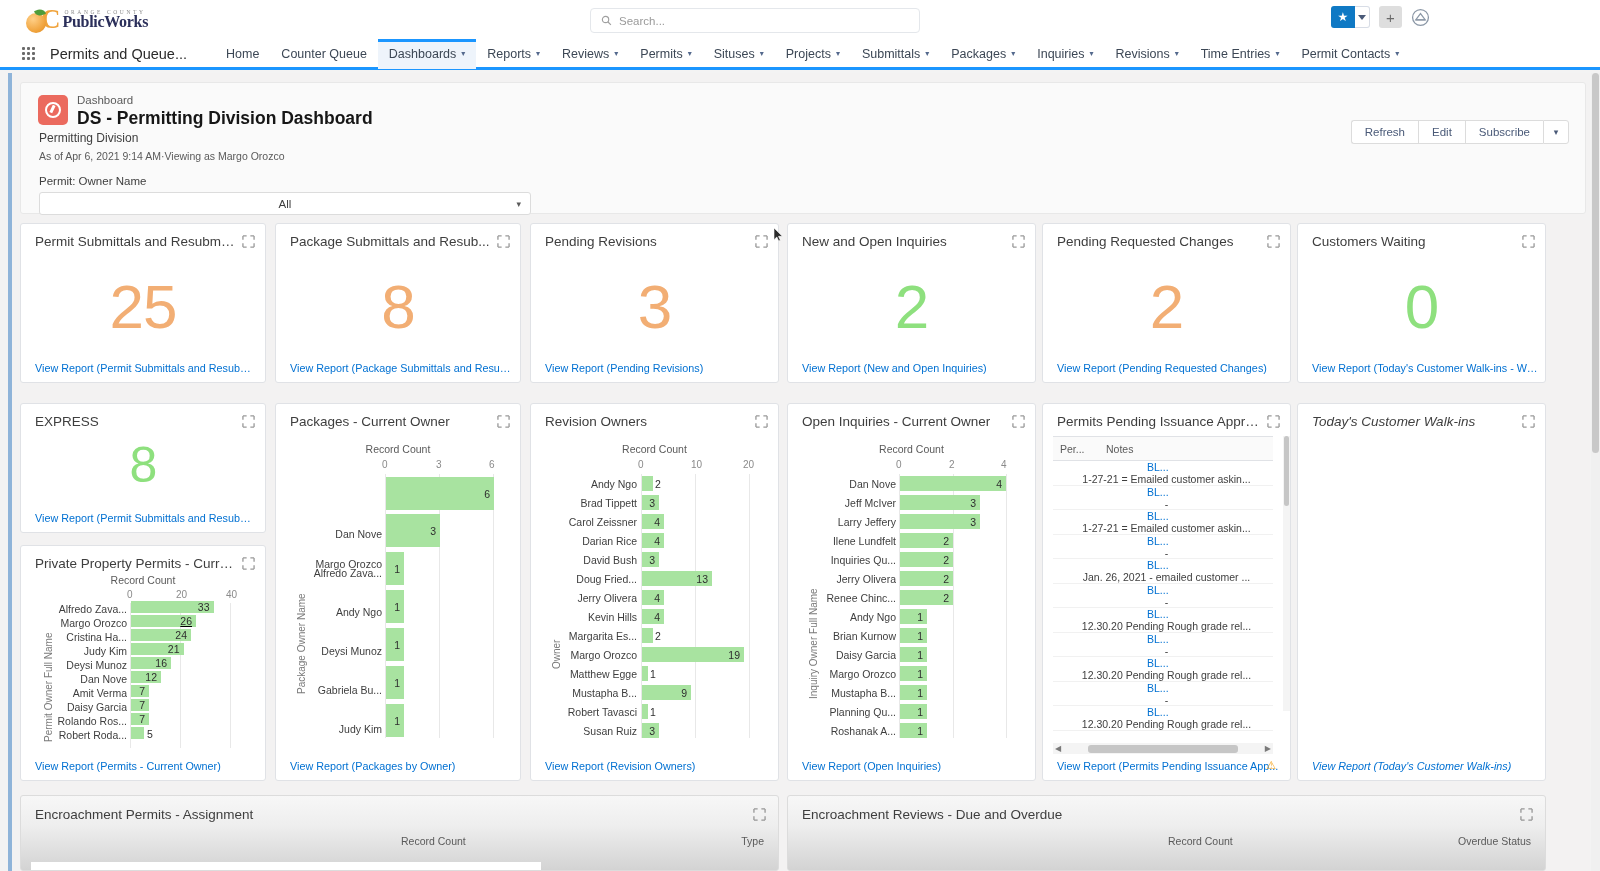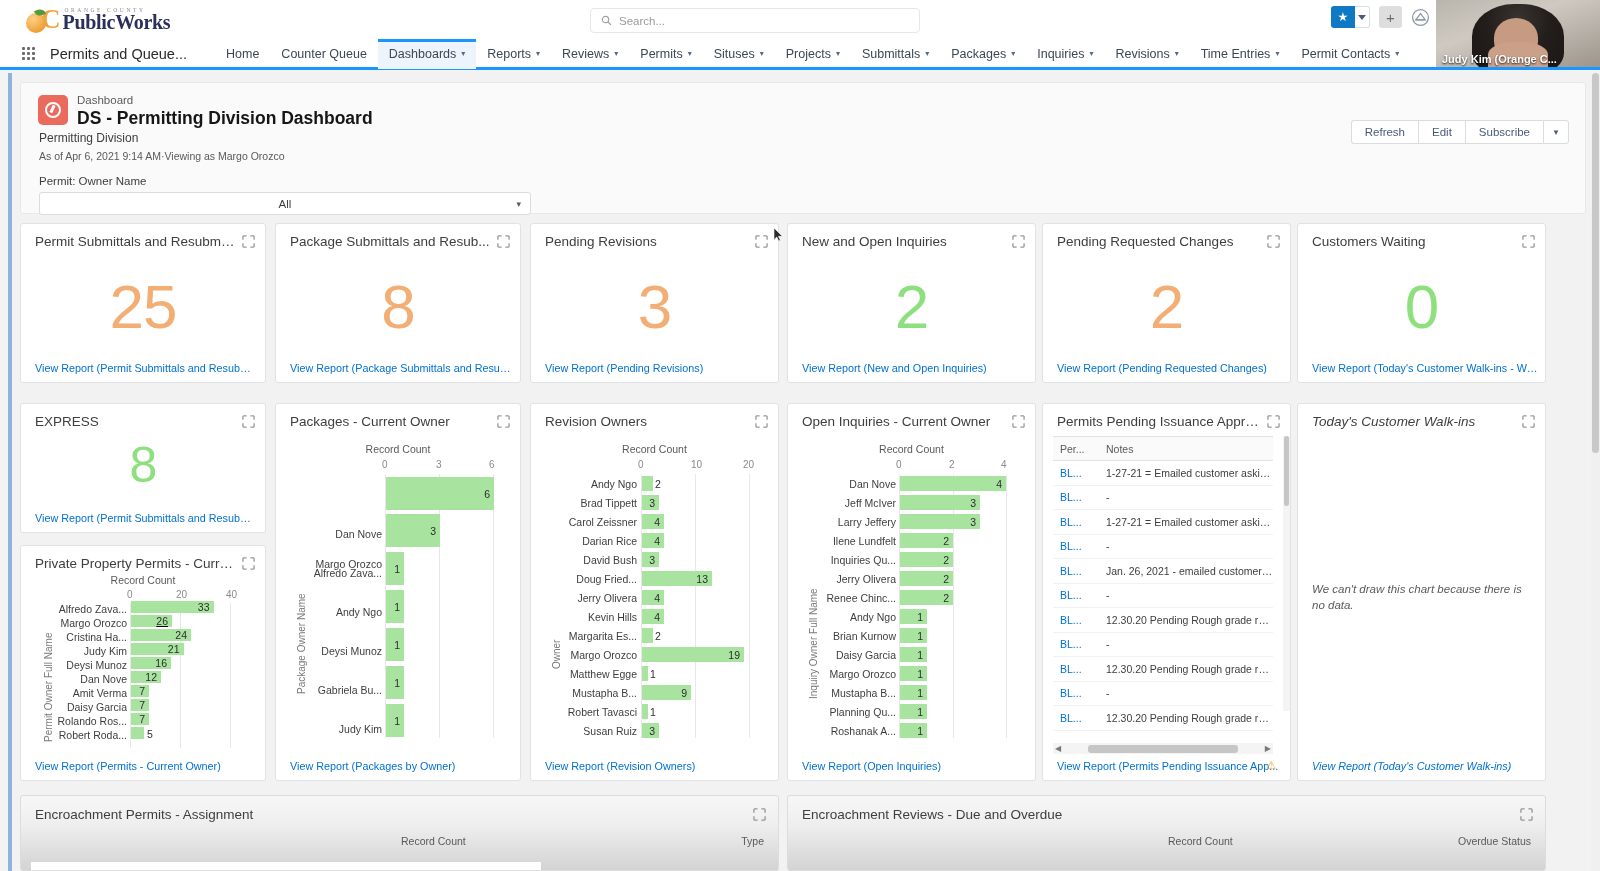--- a/index.html
+++ b/index.html
@@ -30,21 +30,21 @@
   .oc-c {
     font-family: "Liberation Serif", serif; font-size: 27px; font-weight: 700;
     color: #f0a33c; line-height: 0.95; z-index:1;
   }
   .logo-text-block { display:flex; flex-direction:column; margin-left: 2px; }
   .logo-sup {
     font-family: "Liberation Serif", serif; font-size: 5.5px; letter-spacing: 2.6px;
     color: #8d8d8d; margin-bottom: -1px; padding-left:2px;
   }
   .logo-main {
-    font-family: "Liberation Serif", serif; font-size: 20px; font-weight: 700;
+    font-family: "Liberation Serif", serif; font-size: 16px; font-weight: 700;
     color: #2b2f5a; line-height: 1; letter-spacing: -0.3px;
   }
   .gsearch {
     position: absolute; left: 590px; top: 8px; width: 330px; height: 25px;
     border: 1px solid #e4e7eb; border-radius: 4px; background: #fff;
     display:flex; align-items:center; padding: 0 10px; gap: 7px;
   }
   .gsearch span.ph { font-size: 11.5px; color: #9a9a9a; }
   .hdr-icons {
     position:absolute; right: 170px; top: 6px; display:flex; align-items:center; gap: 9px;
@@ -203,21 +203,21 @@
   .bar-val { font-size: 10.5px; color: #2e2e2e; padding-right: 4px; }
   .bar-val.outside { position:absolute; color:#2e2e2e; font-size:10.5px; }
 
   
   .tbl { position:absolute; left: 10px; top: 32px; width: 220px; }
   .tbl-head {
     display:flex; height: 25px; align-items:center; background: #fafafa;
     border-bottom: 1px solid #e0e2e6; border-top: 1px solid #e0e2e6;
   }
   .tbl-head div { font-size: 10.5px; color: #5a5a5a; padding-left: 7px; }
-  .tbl-row { display:flex; height: 24.5px; align-items:center; border-bottom: 1px solid #f1f1f1; }
+  .tbl-row { display:flex; height: 24.5px; align-items:center; border-bottom: 1px solid #f1f1f1; flex-direction: column; }
   .tbl-row .c1 { width: 46px; font-size: 10.5px; color: #0070d2; padding-left: 7px; }
   .tbl-row .c2 {
     flex: 1; font-size: 10.5px; color: #3e3e3e; padding-left: 7px;
     white-space: nowrap; overflow: hidden; text-overflow: ellipsis;
   }
   .tbl-scroll-v {
     position:absolute; right: 0; top: 32px; width: 7px; height: 275px; background: #f4f4f4;
   }
   .tbl-scroll-v i { position:absolute; top: 0; left: 1px; width: 5px; height: 70px; background: #c6c6c6; border-radius: 3px; display:block;}
   .tbl-scroll-h {
@@ -297,25 +297,20 @@
       <div class="icon-plain">
         <svg width="19" height="19" viewBox="0 0 24 24">
           <circle cx="12" cy="12" r="10" fill="none" stroke="#8b97a6" stroke-width="1.6"></circle>
           <path d="M6 15 L12 7 L18 15 Z" fill="none" stroke="#8b97a6" stroke-width="1.5"></path>
           <line x1="6" y1="15" x2="18" y2="15" stroke="#8b97a6" stroke-width="1.5"></line>
         </svg>
       </div>
     </div>
   </div>
 
-  <div class="vid-overlay">
-    <div class="vid-person"></div>
-    <div class="vid-skin"></div>
-    <div class="vid-name">Judy Kim (Orange C...</div>
-  </div>
 
   <div class="navbar">
     <div class="waffle">
       <i></i>
         <i></i>
         <i></i>
         <i></i>
         <i></i>
         <i></i>
         <i></i>
@@ -483,21 +478,21 @@
       <div class="axis-title" style="left:22px; top:196px;">Permit Owner Full Name</div>
       <div class="axis-line" style="left:109px; top:57px; height:145px;"></div>
       <div class="axis-line" style="left:159px; top:57px; height:145px;"></div>
       <div class="axis-line" style="left:209px; top:57px; height:145px;"></div>
 
       <div class="bar-cat" style="left:28px; top:57px; width:78px;">Alfredo Zava...</div>
       <div class="bar" style="left:110px; top:55px; width:82.5px; height:12px;">
           <span class="bar-val">33</span>
         </div>
       <div class="bar-cat" style="left:28px; top:71px; width:78px;">Margo Orozco</div>
-      <div class="bar" style="left:110px; top:69px; width:41px; height:12px;text-decoration:underline;">
+      <div class="bar" style="left:110px; top:69px; width:65px; height:12px;text-decoration:underline;">
           <span class="bar-val">26</span>
         </div>
       <div class="bar-cat" style="left:28px; top:85px; width:78px;">Cristina Ha...</div>
       <div class="bar" style="left:110px; top:83px; width:60px; height:12px;">
           <span class="bar-val">24</span>
         </div>
       <div class="bar-cat" style="left:28px; top:99px; width:78px;">Judy Kim</div>
       <div class="bar" style="left:110px; top:97px; width:52.5px; height:12px;">
           <span class="bar-val">21</span>
         </div>
@@ -781,21 +776,20 @@
       </div>
       <div class="w-link">View Report (Permits Pending Issuance App...</div>
       <div class="warn-ico">⚠</div>
     </div>
 
     <div class="widget" style="left:1285px; top:330px; width:249px; height:378px;font-style:italic;">
       <div class="w-title">Today's Customer Walk-ins</div>
       <svg class="w-expand" viewBox="0 0 14 14">
           <path d="M1 1h4M1 1v4M13 1h-4M13 1v4M1 13h4M1 13v-4M13 13h-4M13 13v-4" stroke="#5a5a5a" stroke-width="1.4" fill="none"></path>
         </svg>
-      <div class="nodata">We can't draw this chart because there is no data.</div>
       <div class="w-link">View Report (Today's Customer Walk-ins)</div>
     </div>
 
     <div class="bottom-card" style="left:8px; top:722px; width:759px; height:76px;">
       <div class="bt">Encroachment Permits - Assignment</div>
       <svg class="wexp" viewBox="0 0 14 14">
           <path d="M1 1h4M1 1v4M13 1h-4M13 1v4M1 13h4M1 13v-4M13 13h-4M13 13v-4" stroke="#5a5a5a" stroke-width="1.4" fill="none"></path>
         </svg>
       <div class="brc" style="left:380px;">Record Count</div>
       <div class="btype">Type</div>

